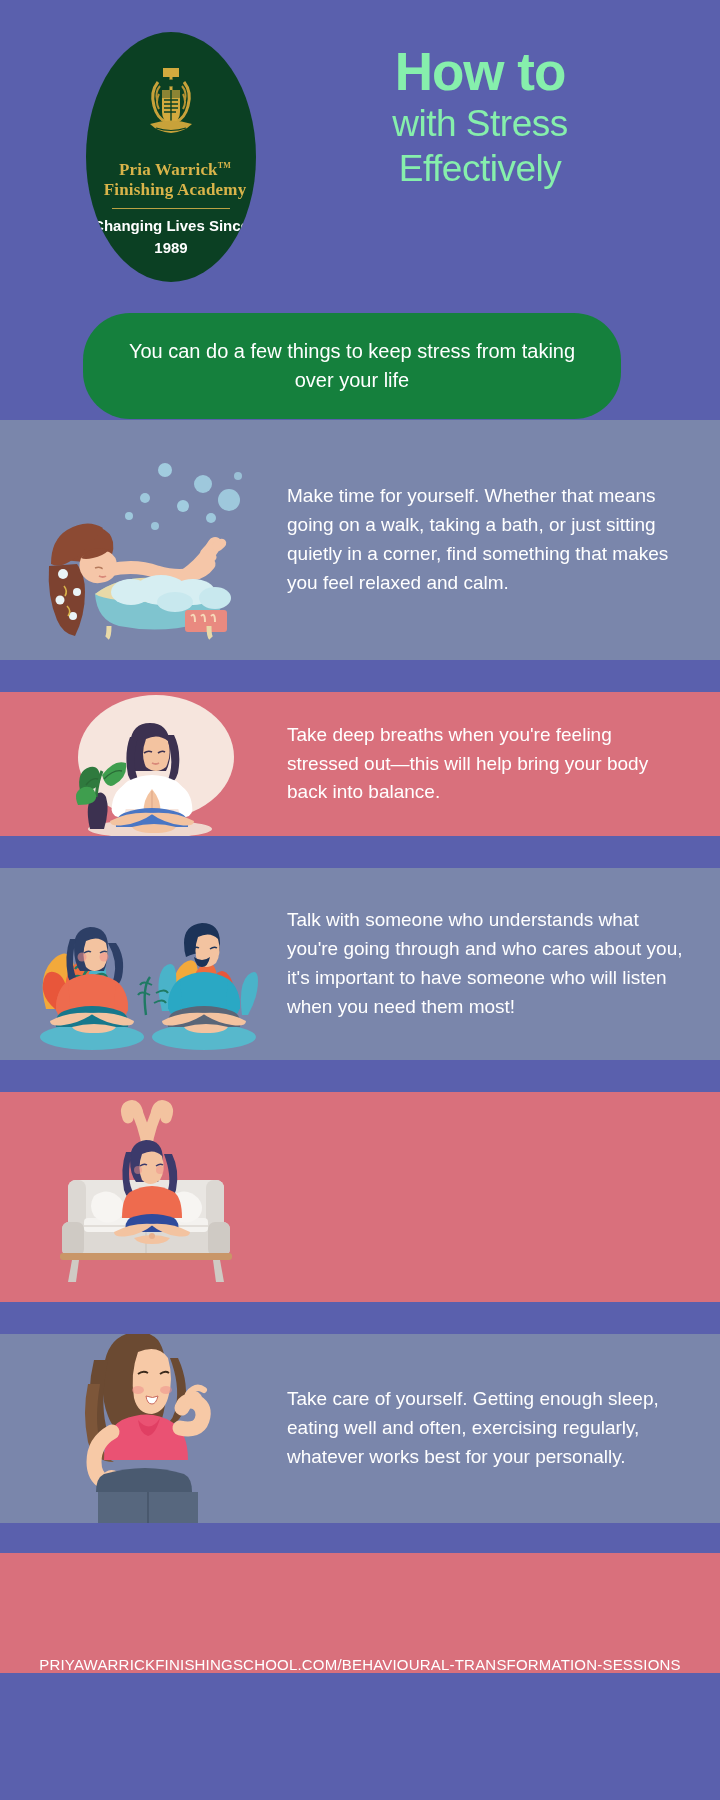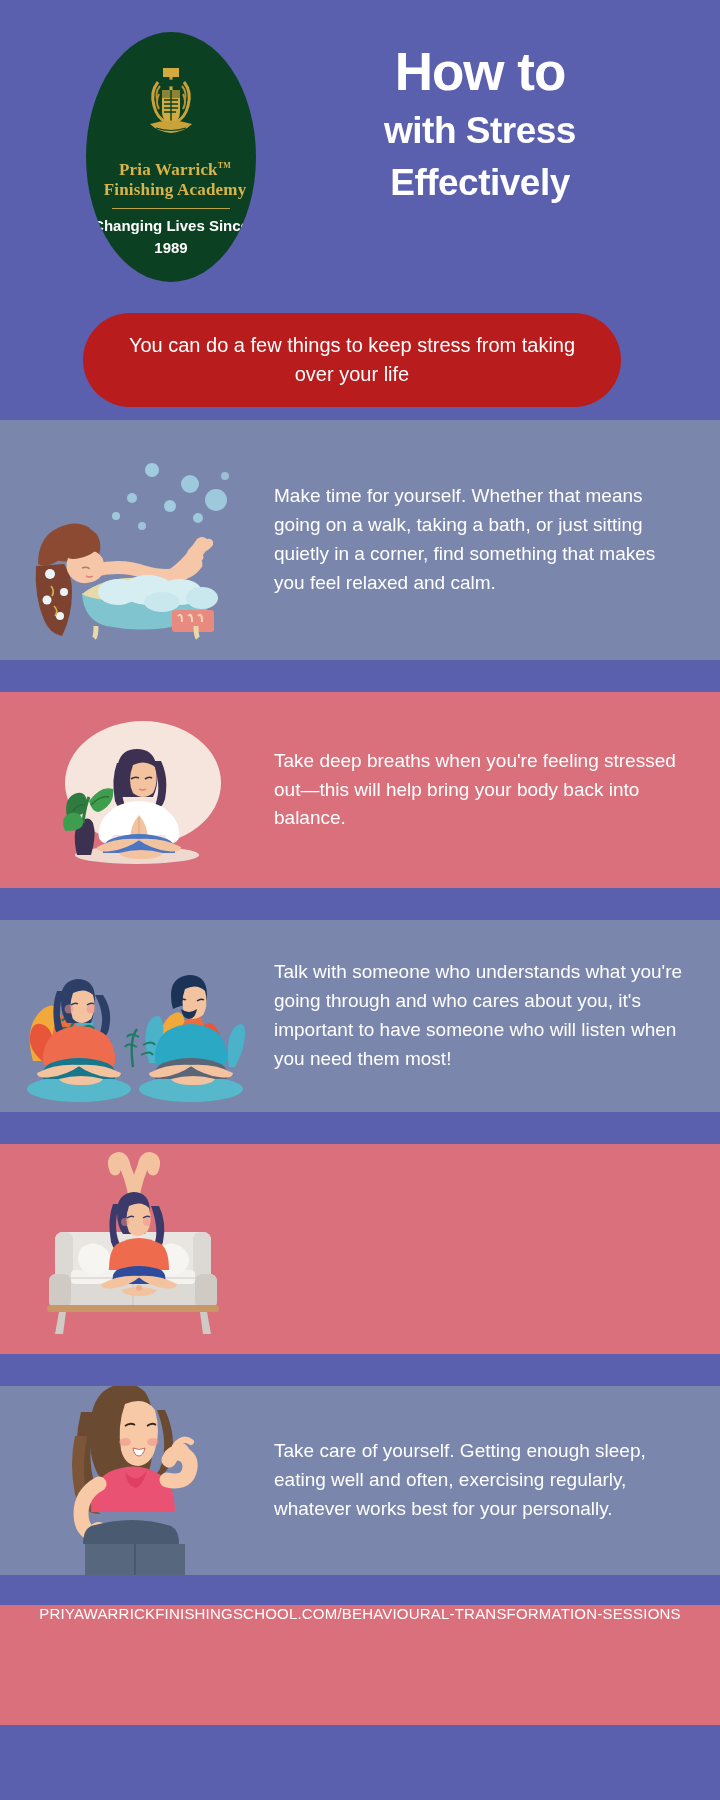--- a/index.html
+++ b/index.html
@@ -40,66 +40,66 @@
     height:1px; background:#d9b44a; opacity:.85;
   }
   .logo-tag {
     position:absolute; left:0; right:0; top:183px;
     text-align:center; color:#ffffff;
     font-size:15px; font-weight:700; line-height:1.45;
   }
 
   .title-block {
     position:absolute; left:280px; top:46px; width:400px;
-    text-align:center; color:#ffffff;
+    text-align:center; color:#86efac;
   }
   .title-main {
     font-size:53px; font-weight:800; line-height:.98;
     letter-spacing:-1px;
   }
   .title-sub {
-    font-size:37px; font-weight:700; line-height:1.02;
-    letter-spacing:-.5px; margin-top:14px;
+    font-size:37px; font-weight:400; line-height:1.02;
+    letter-spacing:-.5px; margin-top:7px;
   }
 
   .pill {
     position:absolute; left:83px; top:313px;
-    width:538px; height:94px;
-    background:#b91c1c; border-radius:47px;
+    width:538px; height:106px;
+    background:#15803d; border-radius:47px;
     display:flex; align-items:center; justify-content:center;
     text-align:center;
   }
   .pill span {
     color:#ffffff; font-size:20px; line-height:1.45; font-weight:400;
     padding:0 34px; display:block;
   }
 
   
-  .band { position:relative; width:720px; display:flex; align-items:center; }
+  .band { position:relative; width:720px; display:flex; align-items:center;padding-left:13px; }
   .band.blue { background:#7a86ab; }
   .band.rose { background:#d9707c; }
   .gap { width:720px; background:#5a60ad; }
 
   .art {
     flex:0 0 270px; height:100%;
     position:relative; overflow:hidden;
     display:flex; align-items:center; justify-content:center;
   }
   .art svg { display:block; }
   .copy {
     flex:1 1 auto; padding-right:36px; padding-left:4px;
   }
   .copy p {
     color:#ffffff; font-size:19px; line-height:1.52; font-weight:400;
   }
 
   
   .footer {
     position:relative; width:720px; background:#d9707c;
-    display:flex; align-items:flex-start; justify-content:center;
+    display:flex; align-items:flex-end; justify-content:center;
   }
   .footer span {
     color:#ffffff; font-size:15px; letter-spacing:.2px; font-weight:400;
     white-space:nowrap;
   }
 </style>
 </head>
 <body>
 
 <div class="page">
@@ -201,21 +201,21 @@
         <path d="M176 186 q0 10 2 12" stroke="#e8d9a8" stroke-width="5"></path>
       </svg>
     </div>
     <div class="copy">
       <p>Make time for yourself. Whether that means going on a walk, taking a bath, or just sitting quietly in a corner, find something that makes you feel relaxed and calm.</p>
     </div>
   </div>
 
   <div class="gap" style="height:32px"></div>
 
-  <div class="band rose" style="height:196px">
+  <div class="band rose" style="height:144px">
     <div class="art">
       <svg width="220" height="170" viewBox="0 0 220 170">
         <ellipse cx="118" cy="78" rx="78" ry="62" fill="#f6e5dd"></ellipse>
         <ellipse cx="112" cy="150" rx="62" ry="9" fill="#efd8ce"></ellipse>
         <path d="M52 150 q-6 -26 4 -34 q8 -6 12 2 q4 12 -2 32 z" fill="#3c3150"></path>
         <path d="M58 118 q2 -18 6 -26" stroke="#2f7a3e" stroke-width="3" fill="none"></path>
         <path d="M64 96 q12 -16 24 -12 q2 14 -12 22 q-8 4 -12 -10 z" fill="#3f9e4e"></path>
         <path d="M42 112 q-4 -20 10 -24 q10 -2 10 12 q0 12 -20 12 z" fill="#2f7a3e"></path>
         <path d="M40 126 q-6 -14 6 -18 q10 -2 12 8 q2 10 -18 10 z" fill="#3f9e4e"></path>
         <path d="M66 100 q10 -10 18 -8" stroke="#2a6b36" stroke-width="1.4" fill="none"></path>

